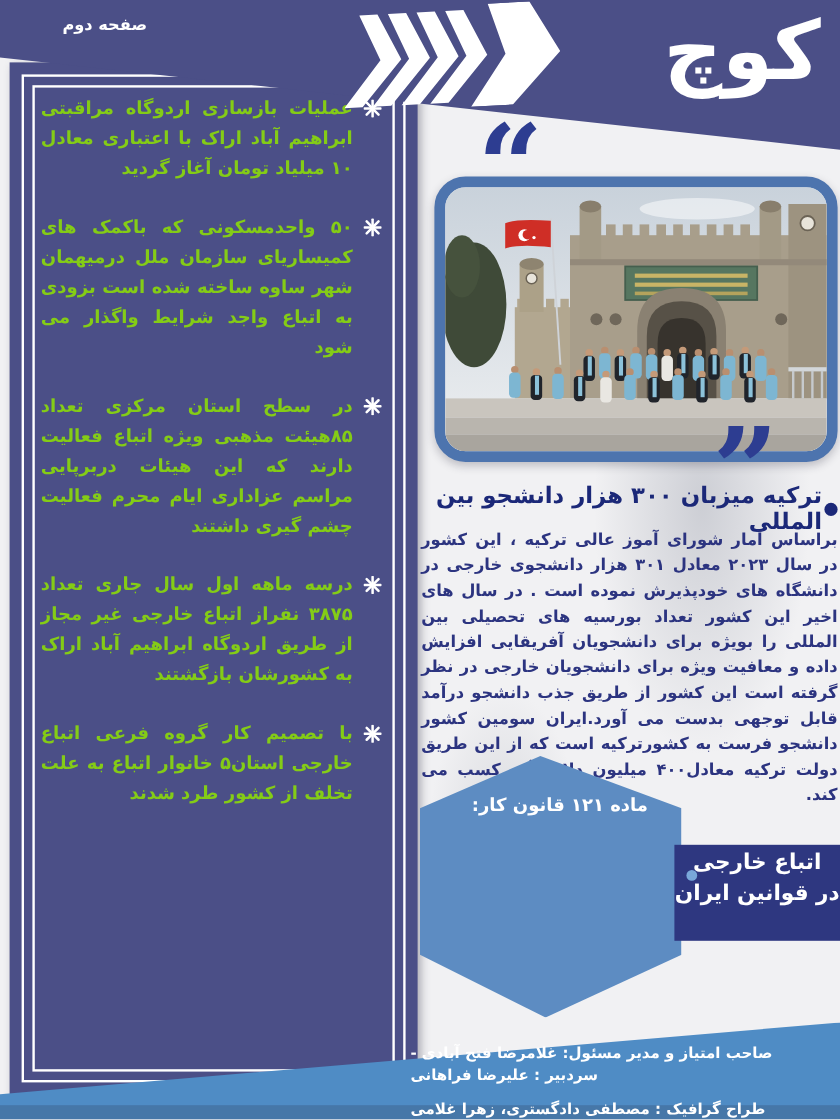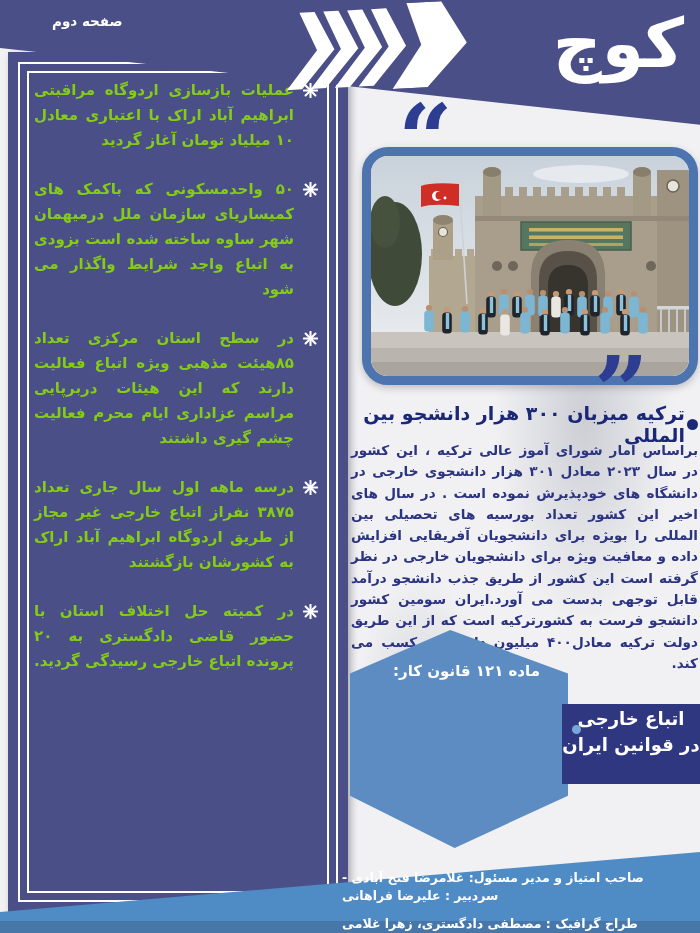--- a/index.html
+++ b/index.html
@@ -190,32 +190,32 @@
         <g stroke="#ffffff" stroke-width="2.8" stroke-linecap="round">
           <path d="M10 1 V19"></path>
               <path d="M1 10 H19"></path>
           <path d="M3.4 3.4 L16.6 16.6"></path>
               <path d="M16.6 3.4 L3.4 16.6"></path>
         </g>
       </svg>
       <div class="news-text">درسه ماهه اول سال جاری تعداد ۳۸۷۵ نفراز اتباع خارجی غیر مجاز از طریق اردوگاه ابراهیم آباد اراک به کشورشان بازگشتند</div>
     </li>
 
-
-    <li class="news-item">
-      <svg class="bullet" viewBox="0 0 20 20">
-        <g stroke="#ffffff" stroke-width="2.8" stroke-linecap="round">
-          <path d="M10 1 V19"></path>
-              <path d="M1 10 H19"></path>
-          <path d="M3.4 3.4 L16.6 16.6"></path>
-              <path d="M16.6 3.4 L3.4 16.6"></path>
-        </g>
-      </svg>
-      <div class="news-text">در کمیته حل اختلاف استان با حضور قاضی دادگستری به ۲۰ پرونده اتباع خارجی رسیدگی گردید.</div>
-    </li>
+    <li class="news-item">
+      <svg class="bullet" viewBox="0 0 20 20">
+        <g stroke="#ffffff" stroke-width="2.8" stroke-linecap="round">
+          <path d="M10 1 V19"></path>
+              <path d="M1 10 H19"></path>
+          <path d="M3.4 3.4 L16.6 16.6"></path>
+              <path d="M16.6 3.4 L3.4 16.6"></path>
+        </g>
+      </svg>
+      <div class="news-text">با تصمیم کار گروه فرعی اتباع خارجی استان۵ خانوار اتباع به علت تخلف از کشور طرد شدند</div>
+    </li>
+
   </ul>
   </aside>
 
   <figure class="photo-frame">
     <svg viewBox="0 0 318 220" preserveAspectRatio="none">
       <defs>
         <linearGradient id="sky" x1="0" y1="0" x2="0" y2="1">
           <stop offset="0" stop-color="#c9d2db"></stop>
             <stop offset="1" stop-color="#edeff1"></stop>
         </linearGradient>

